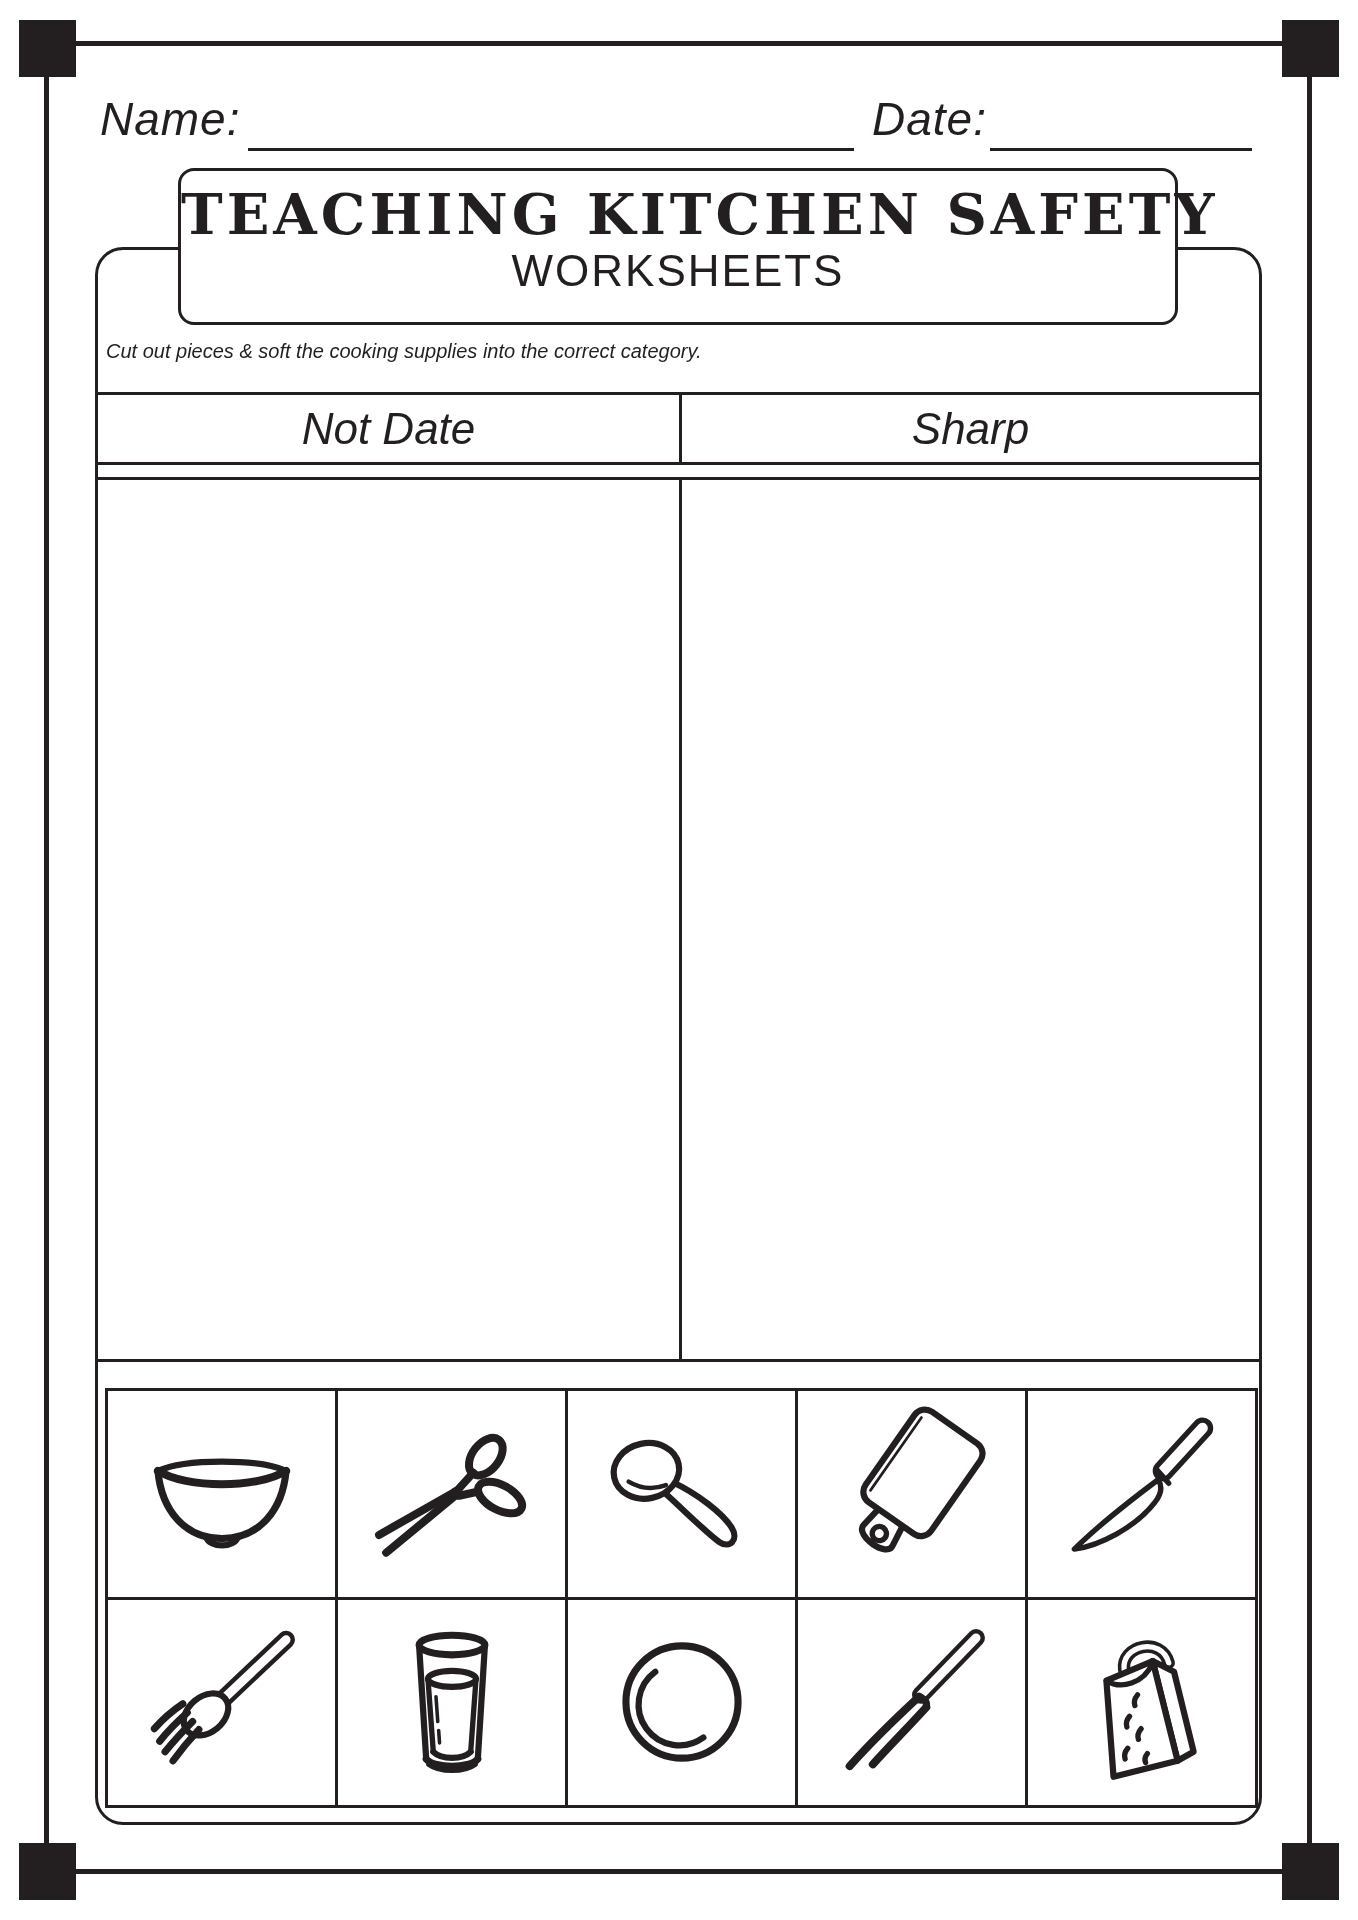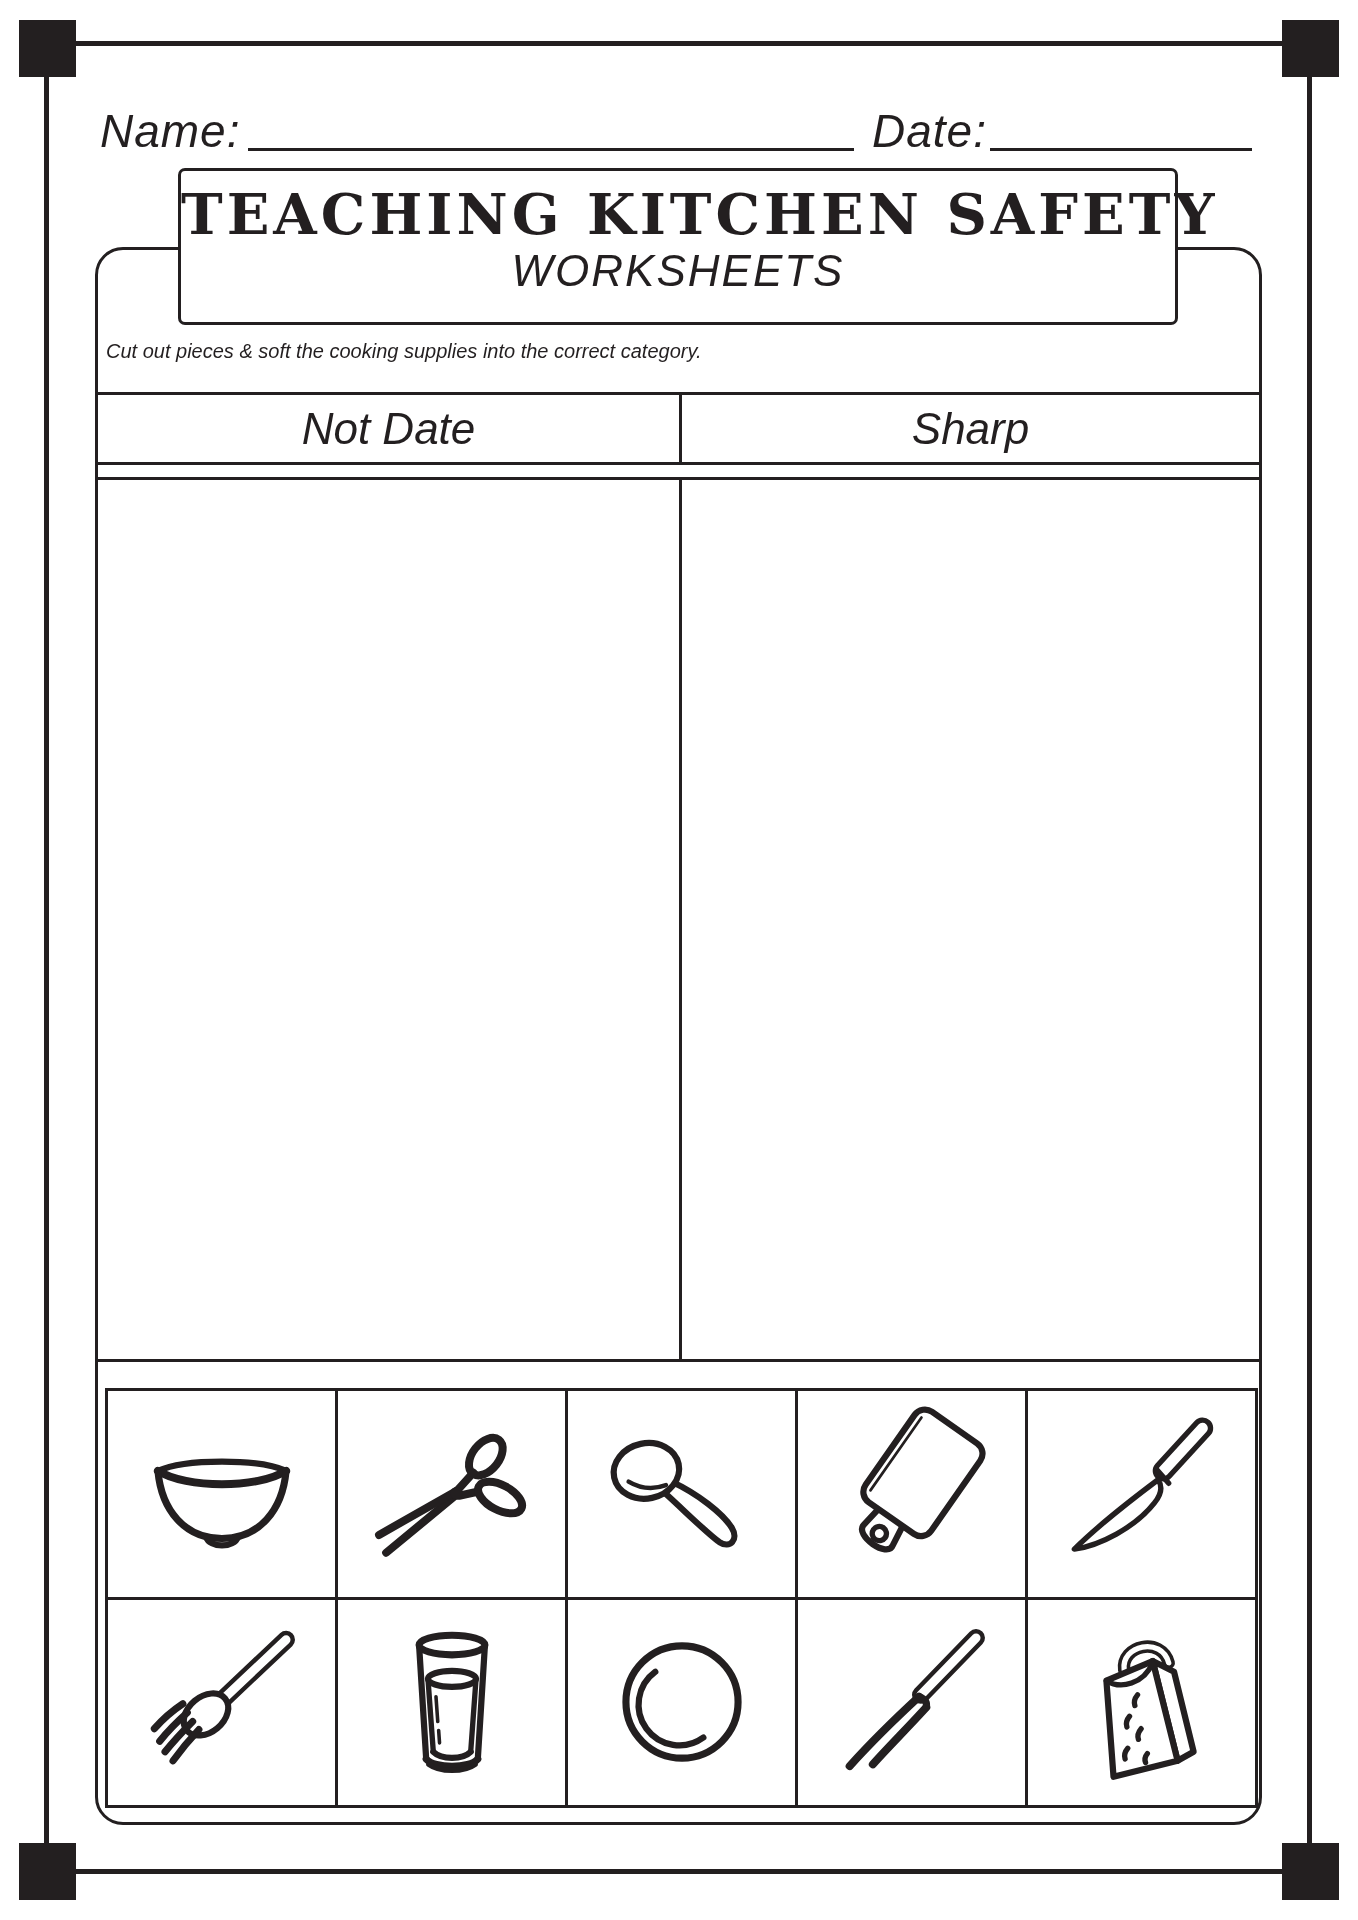--- a/index.html
+++ b/index.html
@@ -13,42 +13,42 @@
   
   .sq { position:absolute; width:57px; height:57px; background:var(--ink); }
   .sq.tl { left:19px; top:20px; } .sq.tr { left:1282px; top:20px; }
   .sq.bl { left:19px; top:1843px; } .sq.br { left:1282px; top:1843px; }
   .hline { position:absolute; height:5px; background:var(--ink); left:76px; width:1206px; }
   .hline.top { top:41px; } .hline.bottom { top:1869px; }
   .vline { position:absolute; width:5px; background:var(--ink); top:77px; height:1766px; }
   .vline.left { left:44px; } .vline.right { left:1307px; }
 
   
-  .field-label { position:absolute; top:104px; font-size:46px; font-style:italic; letter-spacing:1px; }
+  .field-label { position:absolute; top:92px; font-size:46px; font-style:italic; letter-spacing:1px; }
   .name-label { left:100px; } .date-label { left:872px; }
   .write-line { position:absolute; top:148px; height:3px; background:var(--ink); }
   .name-line { left:248px; width:606px; } .date-line { left:990px; width:262px; }
 
   
   .worksheet-box {
     position:absolute; left:95px; top:247px; width:1167px; height:1578px;
     border:3px solid var(--ink); border-radius:28px; z-index:1;
   }
 
   
   .title-box {
     position:absolute; left:178px; top:168px; width:1000px; height:157px;
-    background:var(--paper); border:3px solid var(--ink); border-radius:7px;
+    background:var(--paper); border:3px solid var(--ink); border-radius:16px;
     z-index:5; text-align:center;
   }
   .title-main {
     margin-top:14px; font-family:"DejaVu Serif", serif; font-weight:bold;
     font-size:56px; letter-spacing:4px; line-height:1.05; white-space:nowrap;
   }
-  .title-sub { margin-top:2px; font-size:44px; font-style:italic; letter-spacing:2px; }
+  .title-sub { margin-top:2px; font-size:44px; letter-spacing:2px; }
 
   .instruction { position:absolute; left:106px; top:340px; font-size:20px; font-style:italic; z-index:2; }
 
   
   .cat-header {
     position:absolute; left:95px; top:392px; width:1167px; height:73px;
     border:3px solid var(--ink); display:flex; z-index:2; background:var(--paper);
   }
   .cat-cell { display:flex; align-items:center; justify-content:center;
     font-size:44px; font-style:italic; }

